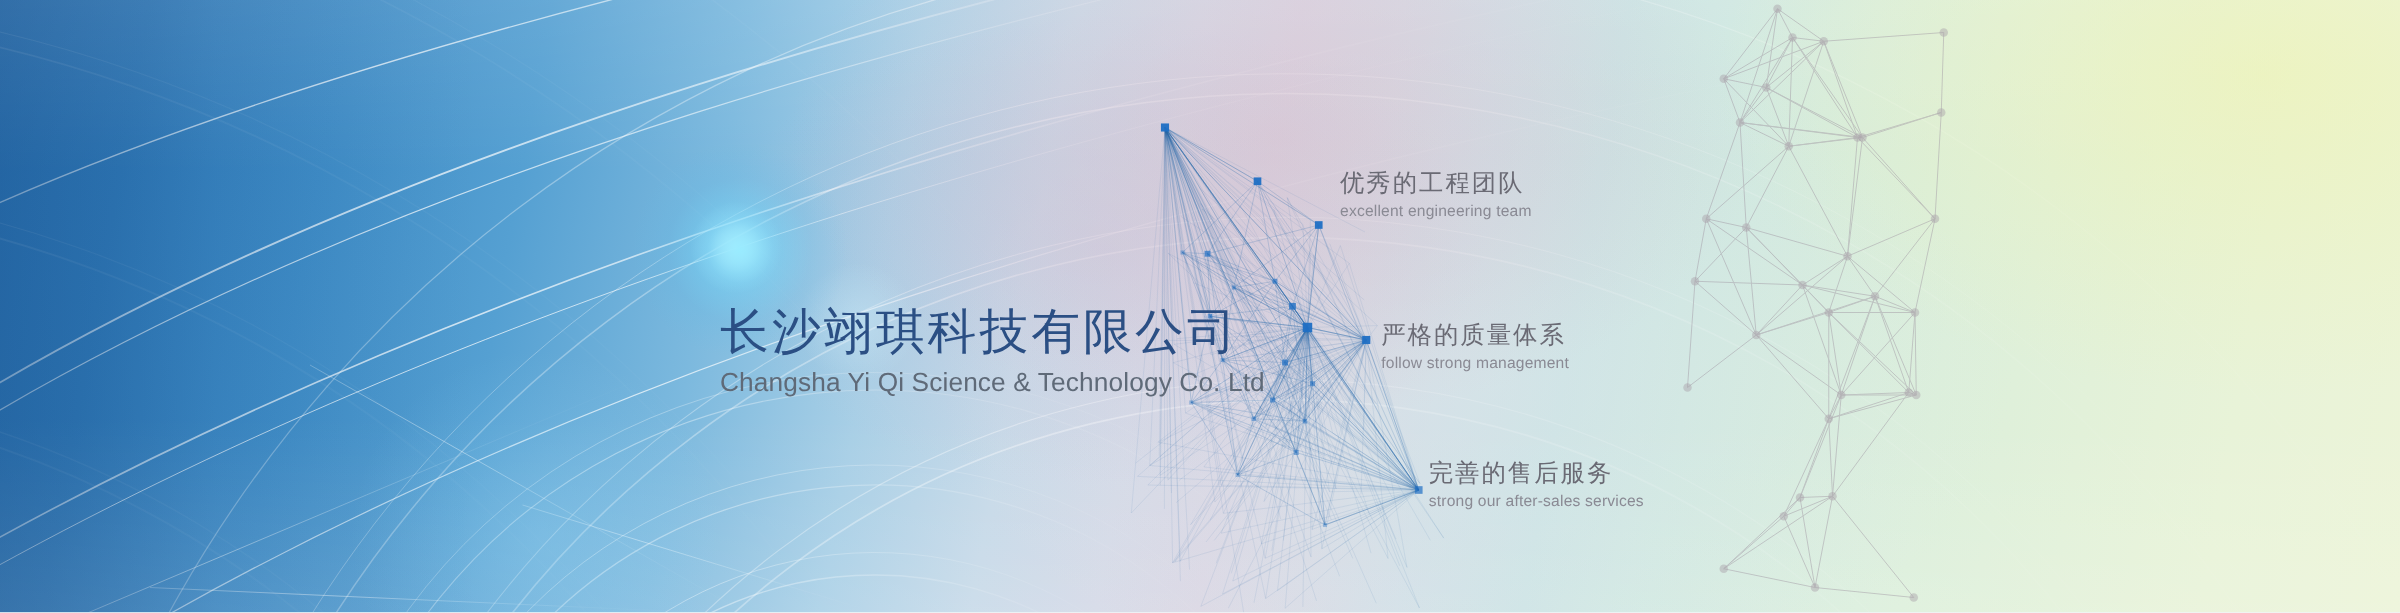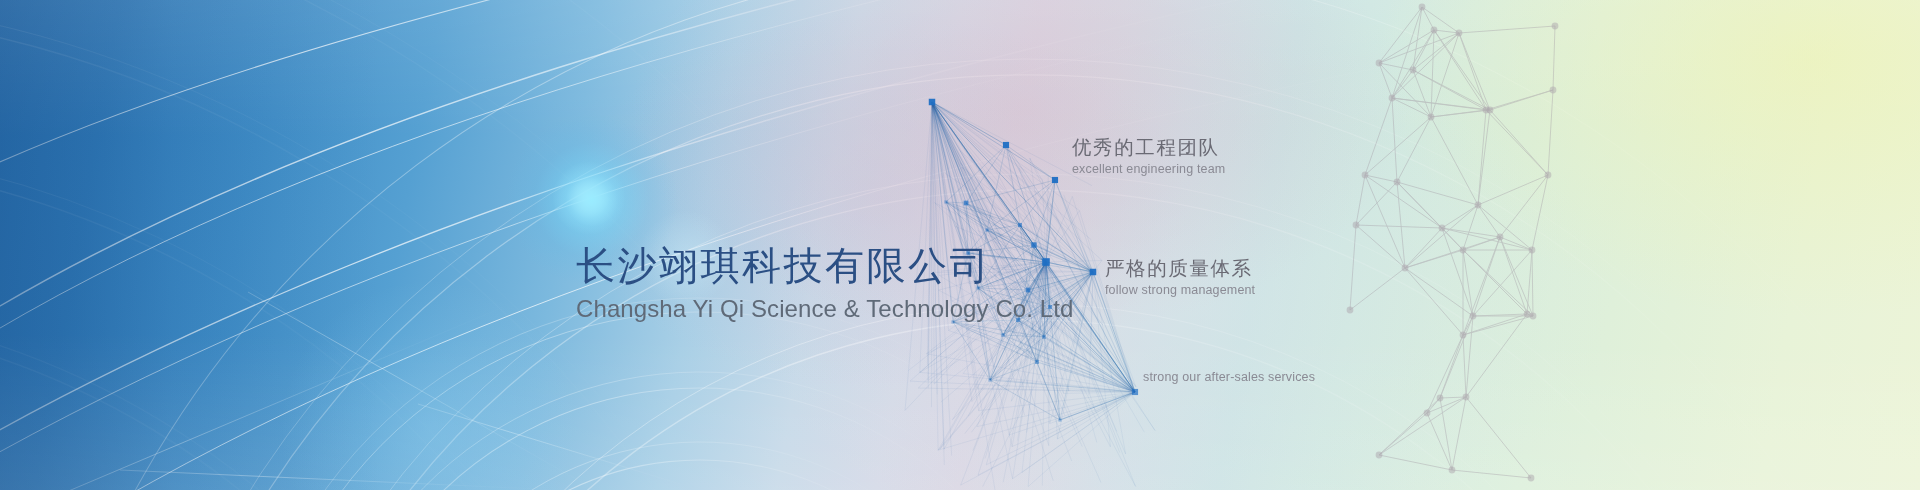--- a/index.html
+++ b/index.html
@@ -91,21 +91,21 @@
     font-family:"Liberation Serif","DejaVu Serif",serif;
     font-size:39px;
     line-height:1.12;
     letter-spacing:2.5px;
     color:#2b4f84;
     font-weight:400;
     white-space:nowrap;
   }
   #company-en{
     margin:7px 0 0 0;
-    font-size:24px;
+    font-size:21px;
     letter-spacing:0.1px;
     color:#5f6a78;
     font-weight:400;
     white-space:nowrap;
   }
 
   .feature{position:absolute;white-space:nowrap;}
   .feature .f-cn{
     display:block;
     font-size:19.5px;
@@ -824,16 +824,17 @@
 
   <div class="feature" id="feature-1">
     <span class="f-cn">优秀的工程团队</span>
     <span class="f-en">excellent engineering team</span>
   </div>
   <div class="feature" id="feature-2">
     <span class="f-cn">严格的质量体系</span>
     <span class="f-en">follow strong management</span>
   </div>
   <div class="feature" id="feature-3">
+    <span class="f-cn">完善的售后服务</span>
     <span class="f-en">strong our after-sales services</span>
   </div>
 
 </div>
 
 </body></html>

